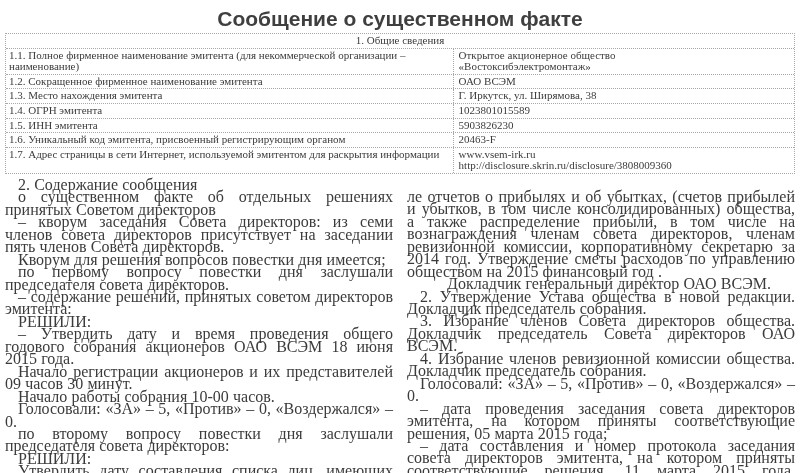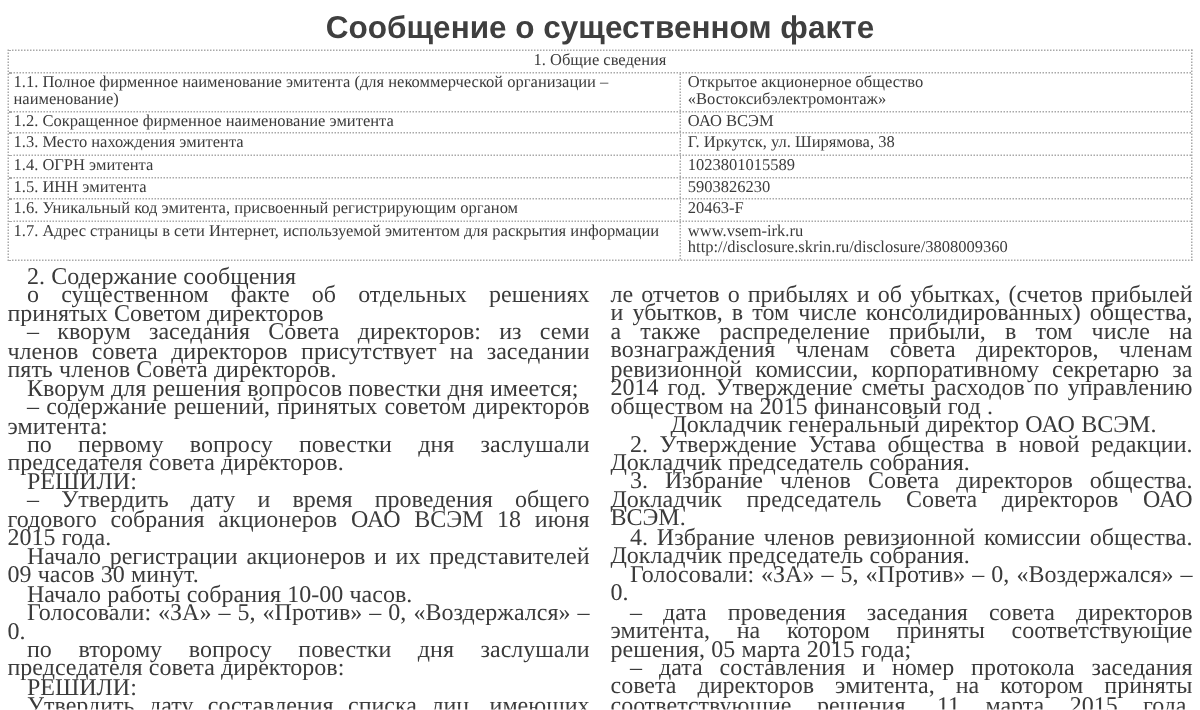--- a/index.html
+++ b/index.html
@@ -115,23 +115,23 @@
   <div class="columns">
     <div class="col">
   <p class="para">2. Содержание сообщения</p>
 
   <p class="para">о существенном факте об отдельных решениях принятых Советом директоров</p>
 
   <p class="para">– кворум заседания Совета директоров: из семи членов совета директоров присутствует на заседании пять членов Совета директоров.</p>
 
   <p class="para">Кворум для решения вопросов повестки дня имеется;</p>
 
+  <p class="para">по первому вопросу повестки дня заслушали председателя совета директоров.</p>
+
   <p class="para">– содержание решений, принятых советом директоров эмитента:</p>
-
-  <p class="para">по первому вопросу повестки дня заслушали председателя совета директоров.</p>
 
   <p class="para">РЕШИЛИ:</p>
 
   <p class="para">– Утвердить дату и время проведения общего годового собрания акционеров ОАО ВСЭМ 18 июня 2015 года.</p>
 
 
   <p class="para">Начало регистрации акционеров и их представителей  09 часов 30 минут.</p>
 
   <p class="para">Начало работы собрания 10-00 часов.</p>
 

